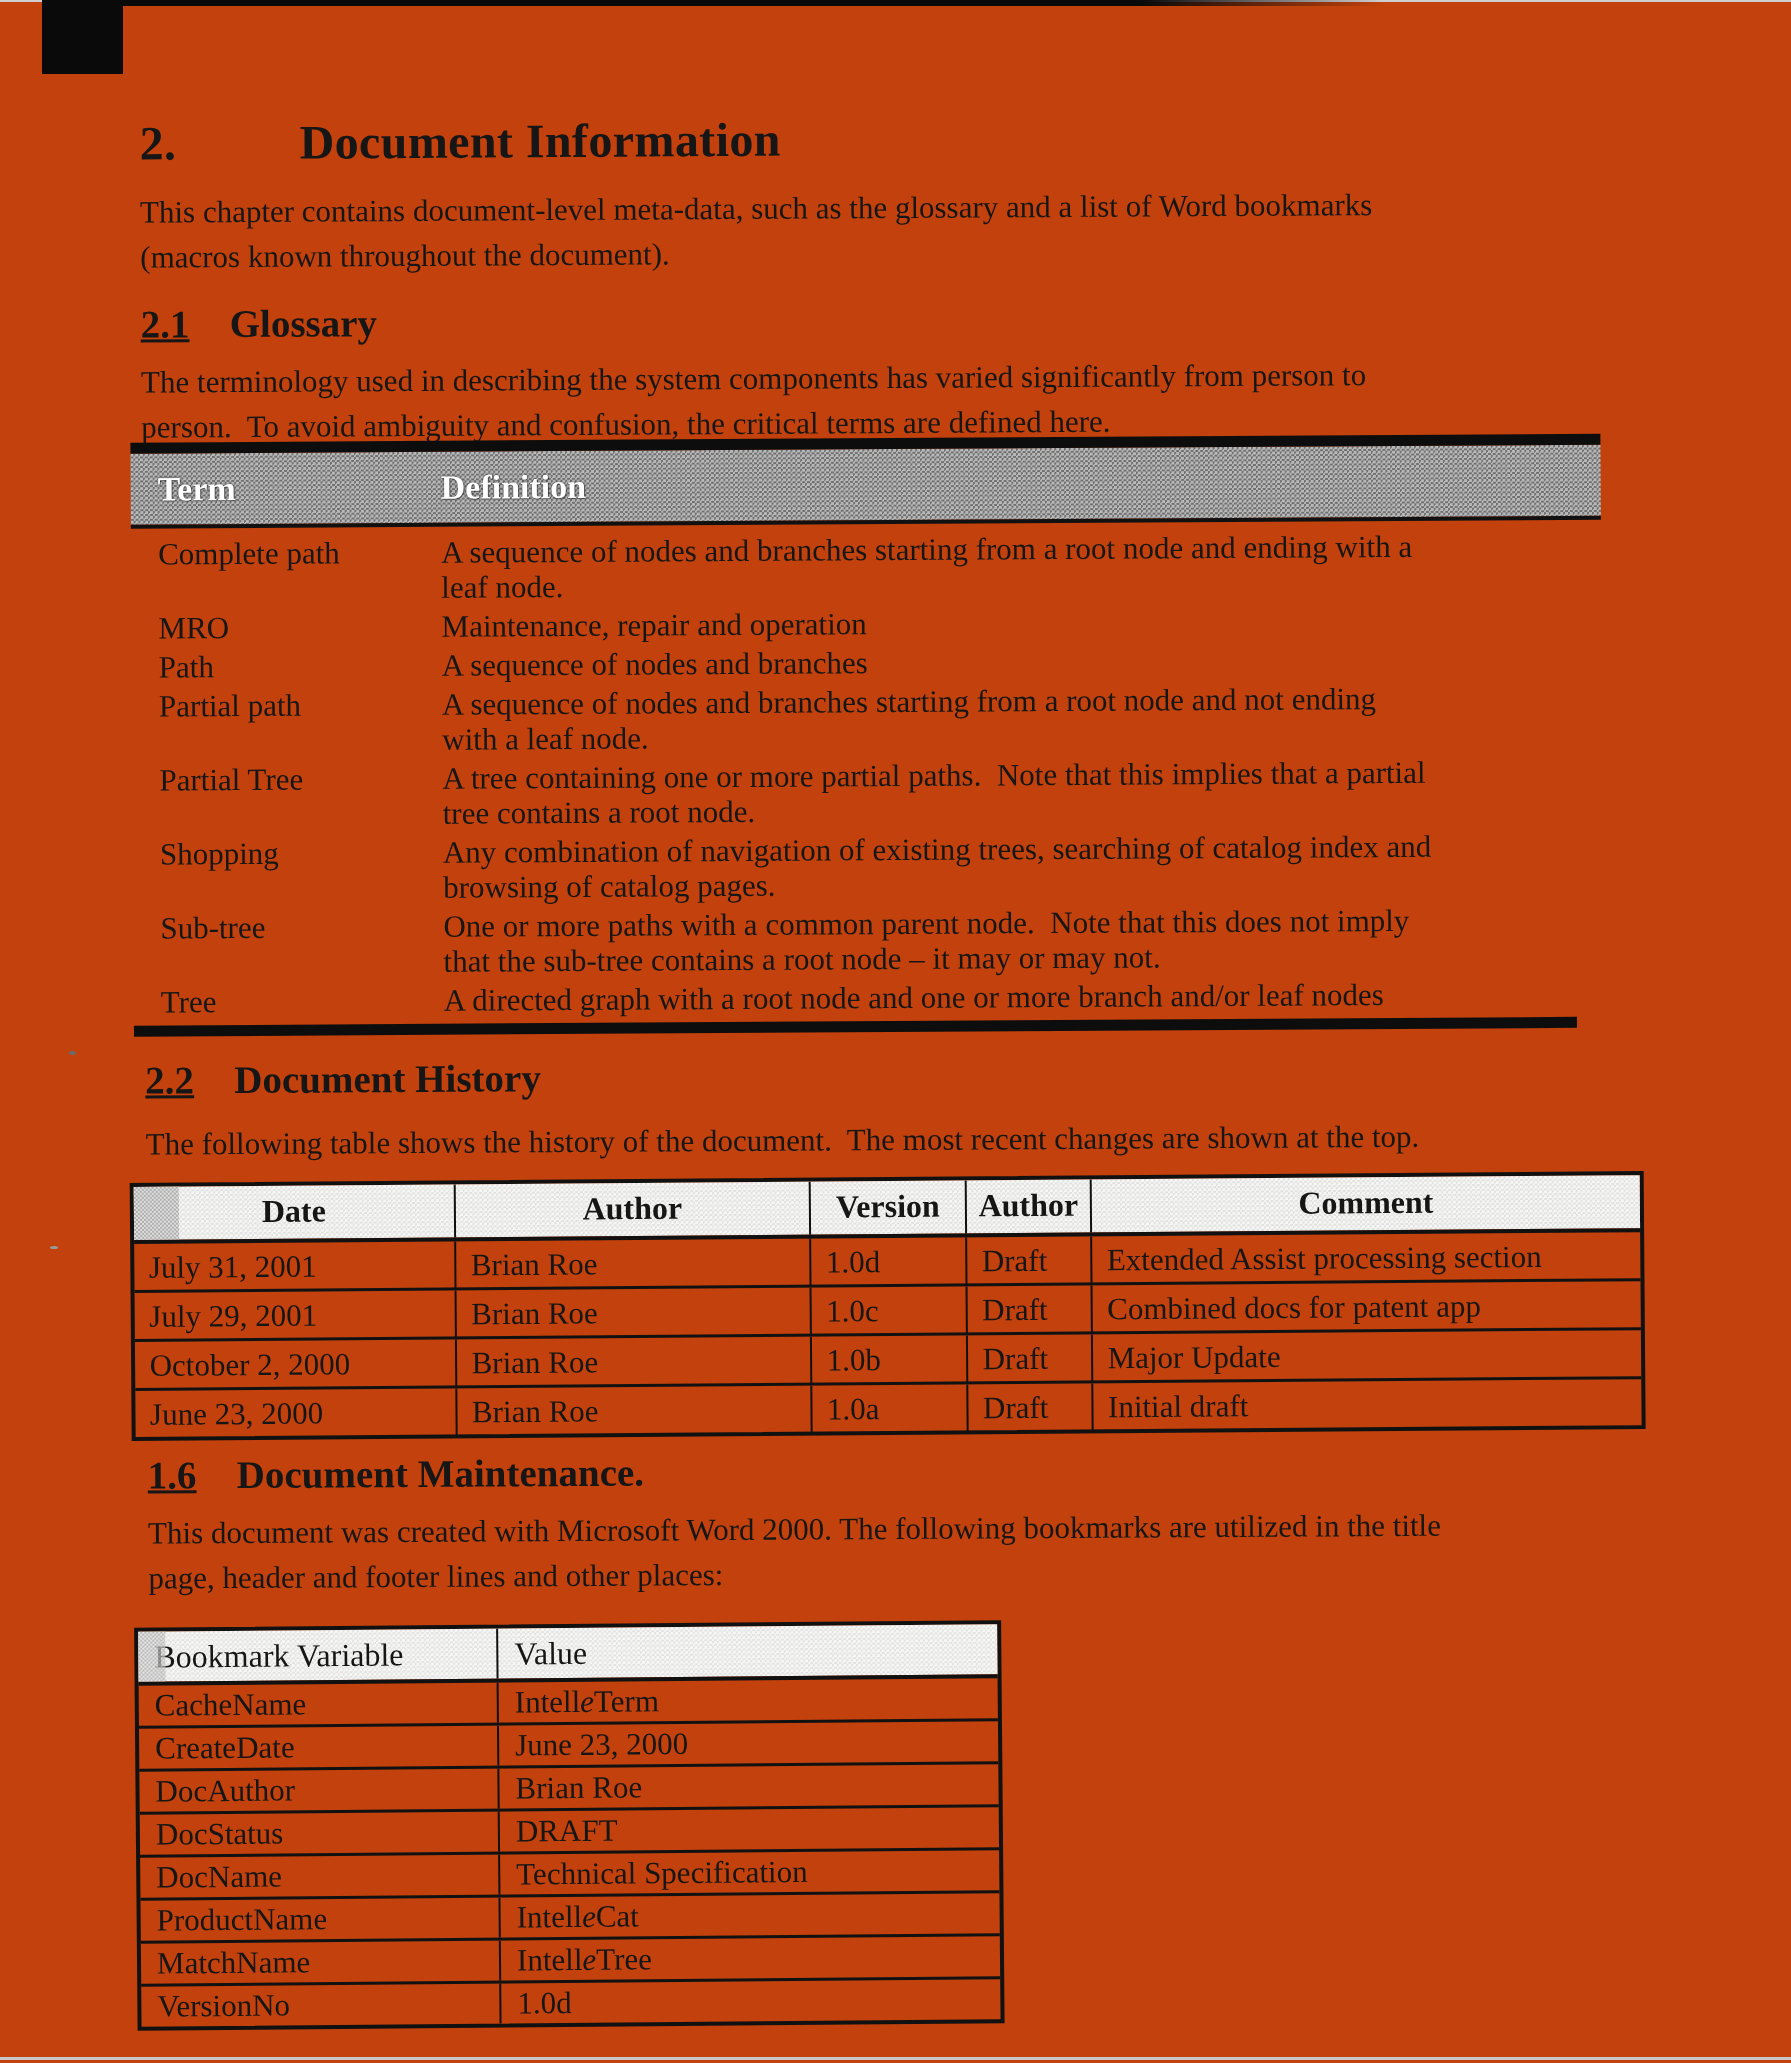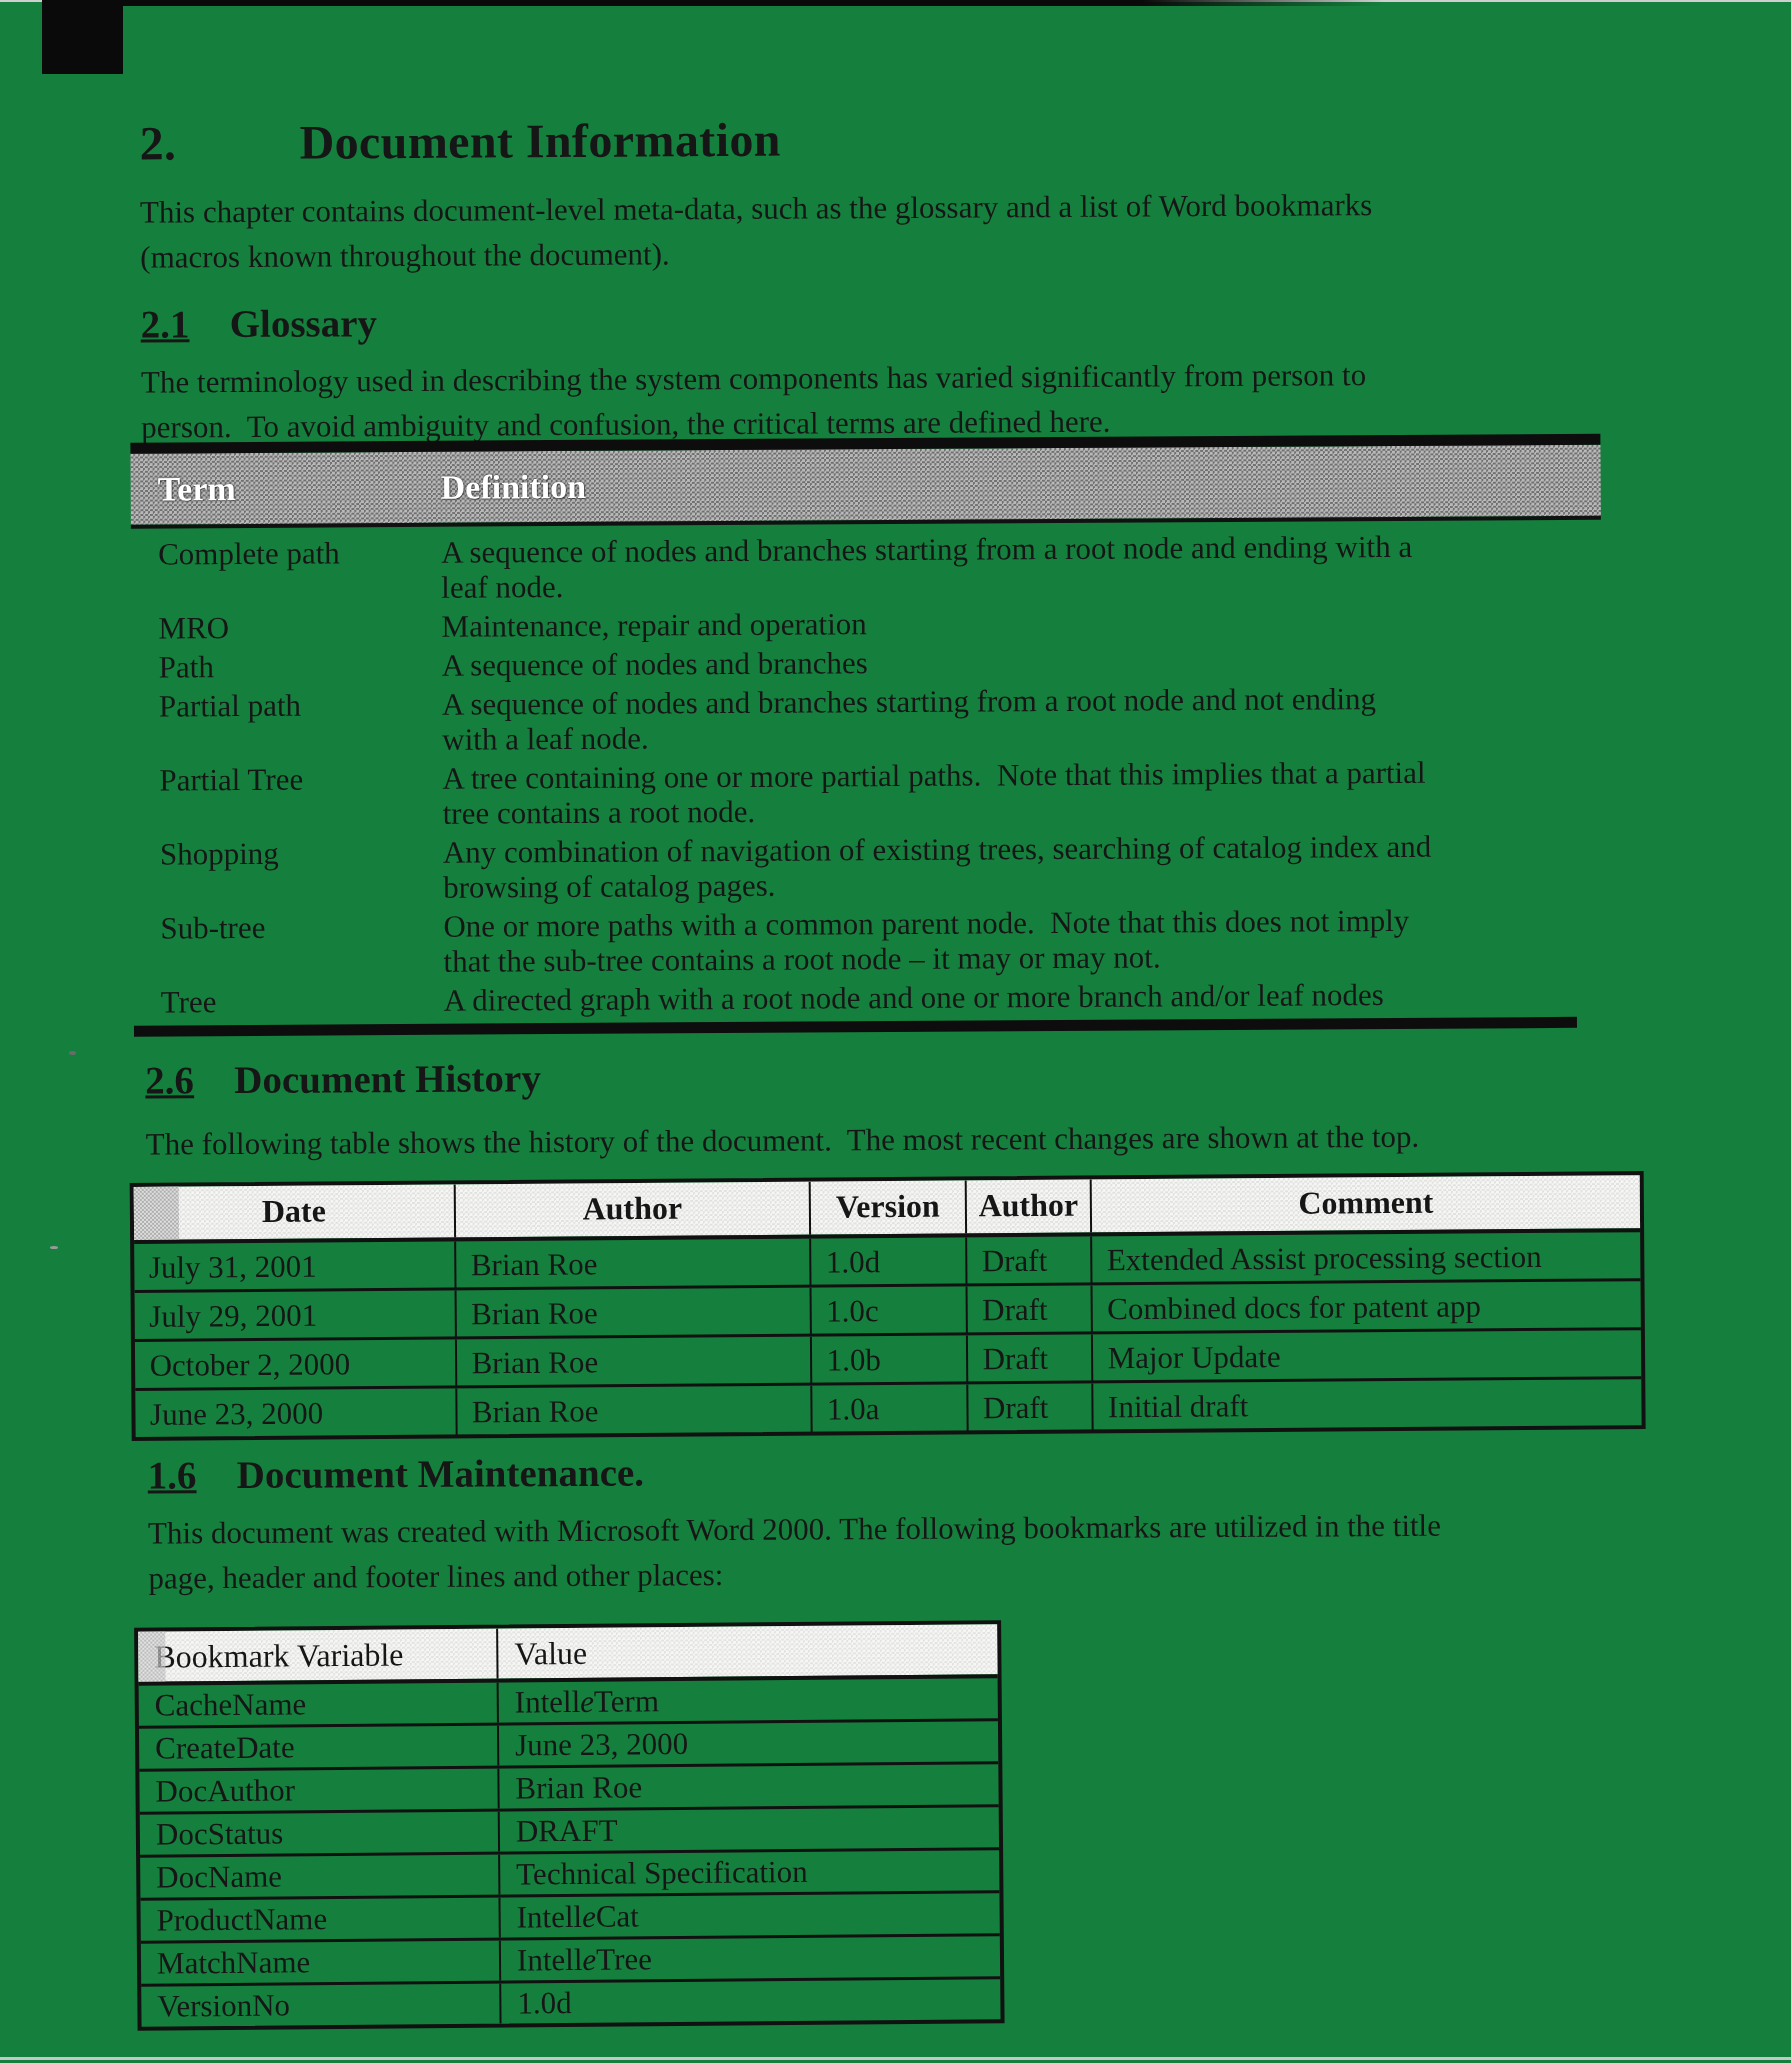--- a/index.html
+++ b/index.html
@@ -1,19 +1,19 @@
 <!DOCTYPE html>
 <html style="font-size:13px"><head>
 <meta charset="utf-8">
 <style>
   html,body { margin:0; padding:0; background:#e8e8e8; }
   .page {
     position:relative;
     width:1791px; height:2064px;
-    background:#15803d;
+    background:#c2410c;
     overflow:hidden;
     font-family:"Liberation Serif", serif;
     color:#161616;
   }
   
   .top-edge-line { position:absolute; left:0; top:0; width:1791px; height:2.4px; background:#cfcfcf; }
   .bottom-edge-line { position:absolute; left:0; top:2057px; width:1791px; height:3.2px; background:#c6c6c6; }
   .corner-block { position:absolute; left:42px; top:0; width:81px; height:74px; background:#0a0a0a; }
   .corner-line { position:absolute; left:42px; top:0; width:1342px; height:5.6px;
                  background:linear-gradient(to right,#0a0a0a 82%, rgba(10,10,10,0)); }
@@ -159,21 +159,21 @@
         </div>
         <div class="glossary-row" style="margin-bottom:0;">
           <div class="term-cell">Tree</div>
           <div class="def-cell">A directed graph with a root node and one or more branch and/or leaf nodes</div>
         </div>
       </div>
       <div class="glossary-bottom"></div>
     </div>
 
     <h2 class="abs" style="left:145px; top:1053px;">
-      <span class="num">2.6</span><span>Document History</span>
+      <span class="num">2.2</span><span>Document History</span>
     </h2>
     <p class="para abs" style="left:145px; top:1117px;">The following table shows the history of the document.  The most recent changes are shown at the top.</p>
 
     <div class="abs history">
       <div class="h-row h-head">
         <div class="noise-strip"></div>
         <div class="cell">Date</div>
         <div class="cell">Author</div>
         <div class="cell">Version</div>
         <div class="cell">Author</div>

